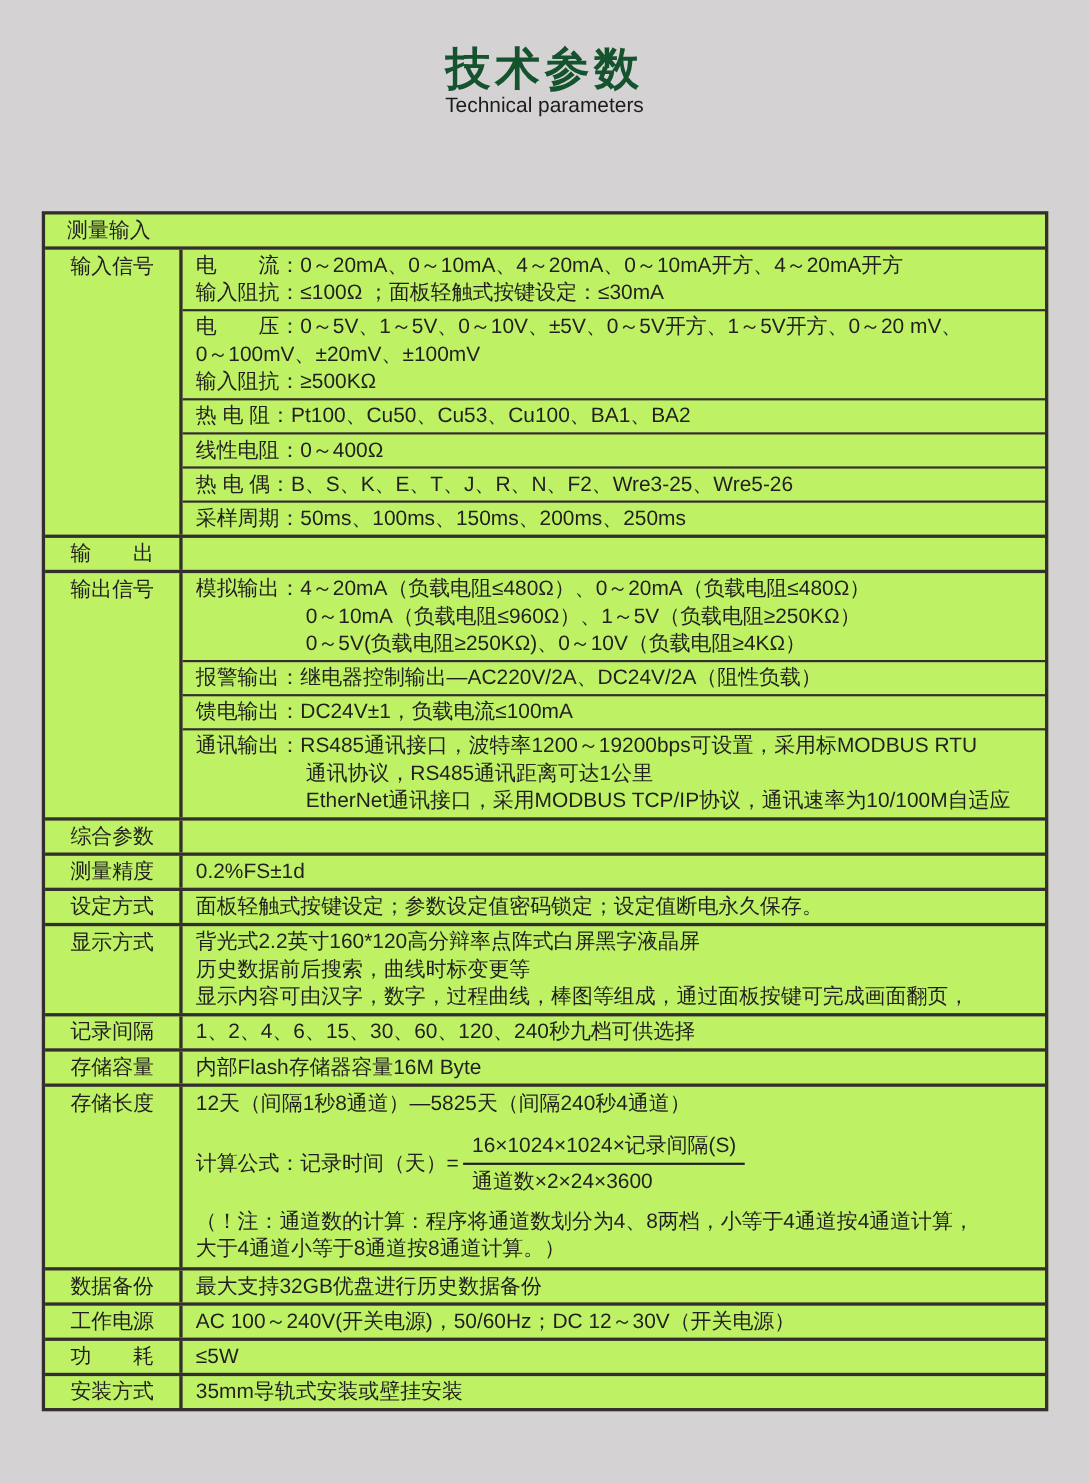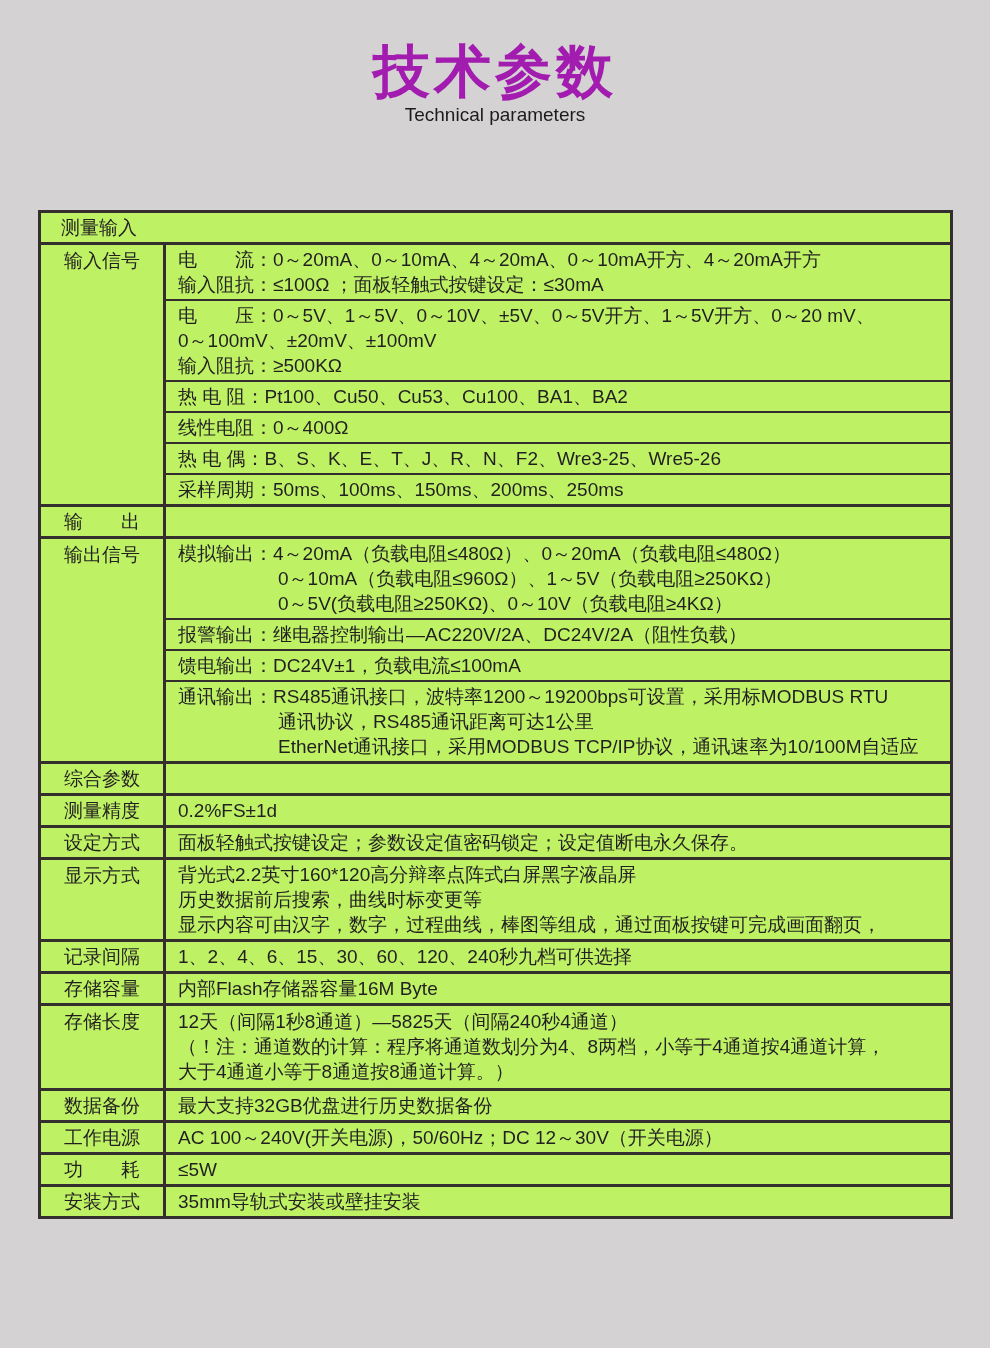--- a/index.html
+++ b/index.html
@@ -10,24 +10,24 @@
     background: #d4d2d3;
     font-family: "Liberation Sans", sans-serif;
     color: #221f20;
     overflow: hidden;
   }
   * { box-sizing: border-box; }
 
   .page-header { text-align: center; padding-top: 40px; }
   .page-title {
     margin: 0;
-    font-size: 57px;
+    font-size: 41px;
     font-weight: 900;
     letter-spacing: 4px;
-    color: #a21caf;
+    color: #14532d;
     line-height: 1.1;
   }
   .page-subtitle {
     font-size: 19px;
     color: #1c1c1c;
     margin-top: 1px;
   }
 
   .spec-table {
     margin: 84px 37px 0 38px;
@@ -170,20 +170,27 @@
 
   <div class="row">
     <div class="label">存储容量</div>
     <div class="content single">内部Flash存储器容量16M Byte</div>
   </div>
 
   <div class="row top">
     <div class="label">存储长度</div>
     <div class="content storage">
       <div class="line">12天（间隔1秒8通道）—5825天（间隔240秒4通道）</div>
+      <div class="formula-row">
+        <span class="f-prefix">计算公式：记录时间（天）=</span>
+        <span class="frac">
+          <span class="num">16×1024×1024×记录间隔(S)</span>
+          <span class="den">通道数×2×24×3600</span>
+        </span>
+      </div>
       <div class="line">（！注：通道数的计算：程序将通道数划分为4、8两档，小等于4通道按4通道计算，</div>
       <div class="line">大于4通道小等于8通道按8通道计算。）</div>
     </div>
   </div>
 
   <div class="row">
     <div class="label">数据备份</div>
     <div class="content single">最大支持32GB优盘进行历史数据备份</div>
   </div>
 

